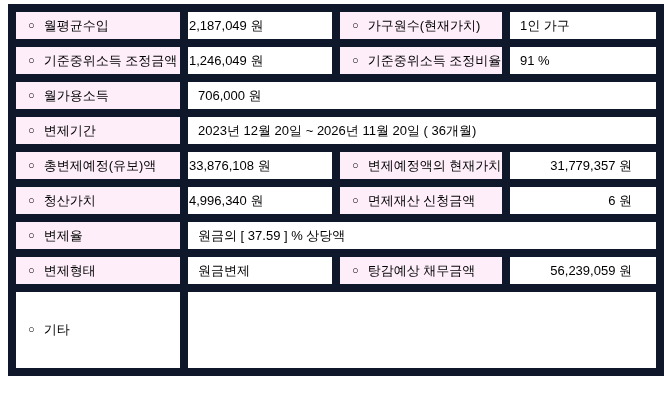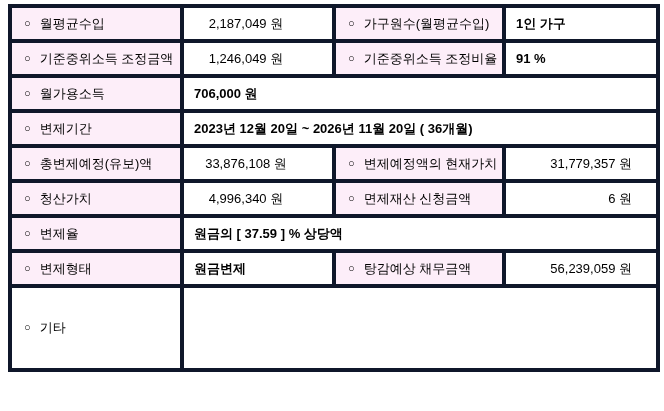--- a/index.html
+++ b/index.html
@@ -12,21 +12,21 @@
     color: #000000;
   }
   table.summary {
     border-collapse: collapse;
     table-layout: fixed;
     width: 648px;
     margin: 4px 0 0 8px;
     border: 2px solid #3d3d3d;
   }
   table.summary td {
-    border: 4px solid #0f172a;
+    border: 8px solid #0f172a;
     font-size: 13px;
     vertical-align: middle;
     overflow: hidden;
     white-space: nowrap;
   }
   tr.row { height: 35px; }
   tr.row-tall { height: 84px; padding-left: 27px; }
   td.label {
     background: #fdeef9;
     padding-left: 12px;
@@ -34,40 +34,40 @@
   td.label.plain {
     background: #ffffff;
   }
   .bullet {
     font-size: 11px;
     margin-right: 9px;
     position: relative;
     top: -1px;
   }
   td.val { background: #ffffff; }
-  td.val.r25 { text-align: center; padding-right: 25px; }
+  td.val.r25 { text-align: left; padding-right: 25px; }
   td.val.r20 { text-align: right; padding-right: 24px; }
-  td.val.l   { text-align: left;  padding-left: 10px; font-weight: bold; }
+  td.val.l   { text-align: left;  padding-left: 10px; }
 </style>
 </head>
 <body>
 
 <table class="summary">
   <colgroup>
     <col style="width:172px">
     <col style="width:152px">
     <col style="width:170px">
     <col style="width:154px">
   </colgroup>
 
   <tbody>
       <tr class="row">
     <td class="label"><span class="bullet">○</span><span>월평균수입</span></td>
     <td class="val r25">2,187,049 원</td>
-    <td class="label"><span class="bullet">○</span><span>가구원수(월평균수입)</span></td>
+    <td class="label"><span class="bullet">○</span><span>가구원수(현재가치)</span></td>
     <td class="val l">1인 가구</td>
   </tr>
 
   <tr class="row">
     <td class="label"><span class="bullet">○</span><span>기준중위소득 조정금액</span></td>
     <td class="val r25">1,246,049 원</td>
     <td class="label"><span class="bullet">○</span><span>기준중위소득 조정비율</span></td>
     <td class="val l">91 %</td>
   </tr>
 

